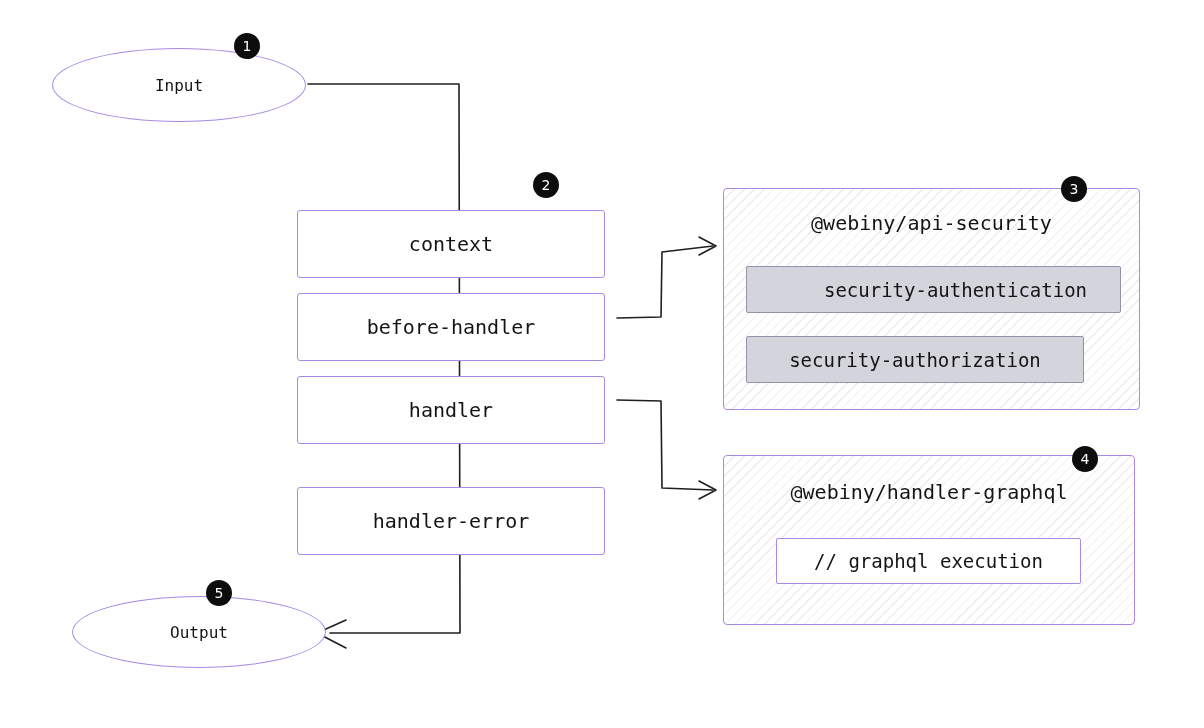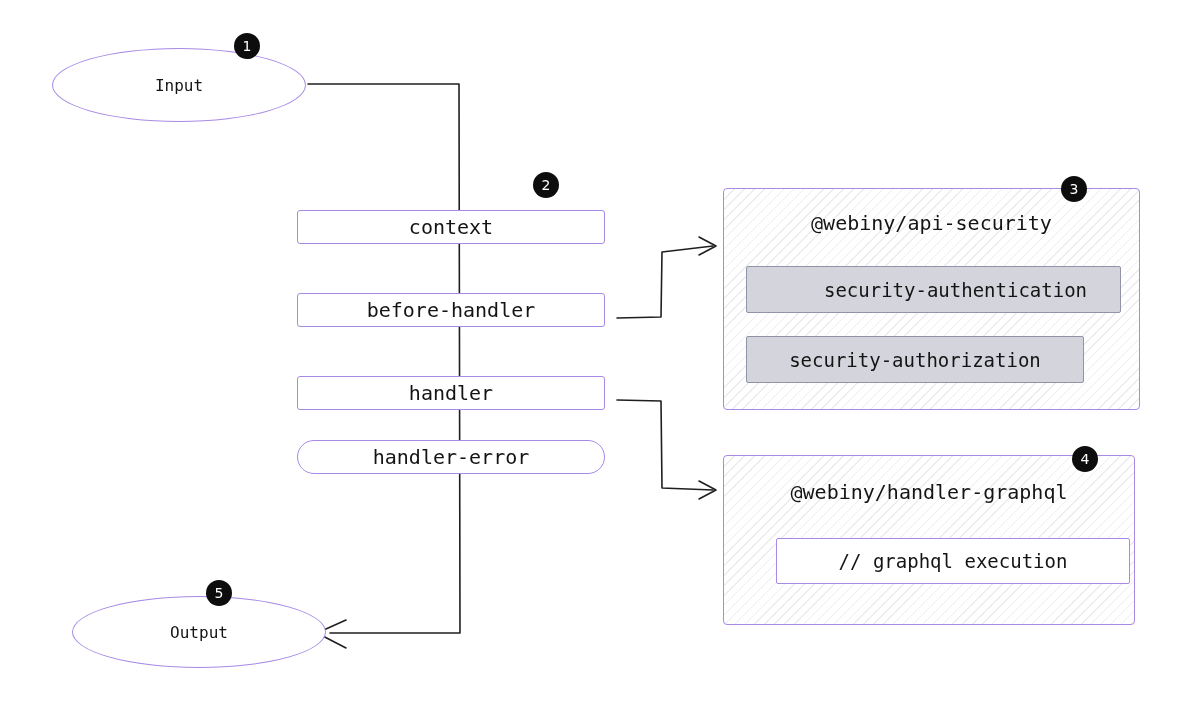--- a/index.html
+++ b/index.html
@@ -28,21 +28,21 @@
     display: flex;
     align-items: center;
     justify-content: center;
     font-size: 16px;
     box-sizing: border-box;
   }
   .step {
     position: absolute;
     left: 297px;
     width: 308px;
-    height: 34px;
+    height: 68px;
     border: 1.6px solid var(--accent, #a88ae6);
     border-radius: 3px;
     background: #ffffff;
     display: flex;
     align-items: center;
     justify-content: center;
     font-size: 20px;
     box-sizing: border-box;
   }
   .package {
@@ -118,38 +118,38 @@
 
   <div class="step" style="top:210px;">
     <span>context</span>
   </div>
   <div class="step" style="top:293px;">
     <span>before-handler</span>
   </div>
   <div class="step" style="top:376px;">
     <span>handler</span>
   </div>
-  <div class="step" style="top:440px;border-radius:20px;">
+  <div class="step" style="top:487px;">
     <span>handler-error</span>
   </div>
 
   <div class="package" style="left:723px; top:188px; width:417px; height:222px;">
     <div class="package-title" style="margin-top:22px;">@webiny/api-security</div>
     <div class="plugin gray" style="left:22px; top:77px; width:375px; height:47px;padding-left:44px;">
       <span>security-authentication</span>
     </div>
     <div class="plugin gray" style="left:22px; top:147px; width:338px; height:47px;">
       <span>security-authorization</span>
     </div>
   </div>
   <div class="badge" style="left:1061px; top:176px;">3</div>
 
   <div class="package" style="left:723px; top:455px; width:412px; height:170px;">
     <div class="package-title" style="margin-top:24px;">@webiny/handler-graphql</div>
-    <div class="plugin code" style="left:52px; top:82px; width:354px; height:46px;">
+    <div class="plugin code" style="left:52px; top:82px; width:305px; height:46px;">
       <span>// graphql execution</span>
     </div>
   </div>
   <div class="badge" style="left:1072px; top:446px;">4</div>
 
   <div class="ellipse" style="left:72px; top:596px; width:254px; height:72px;">
     <span>Output</span>
   </div>
   <div class="badge" style="left:206px; top:580px;">5</div>
 

